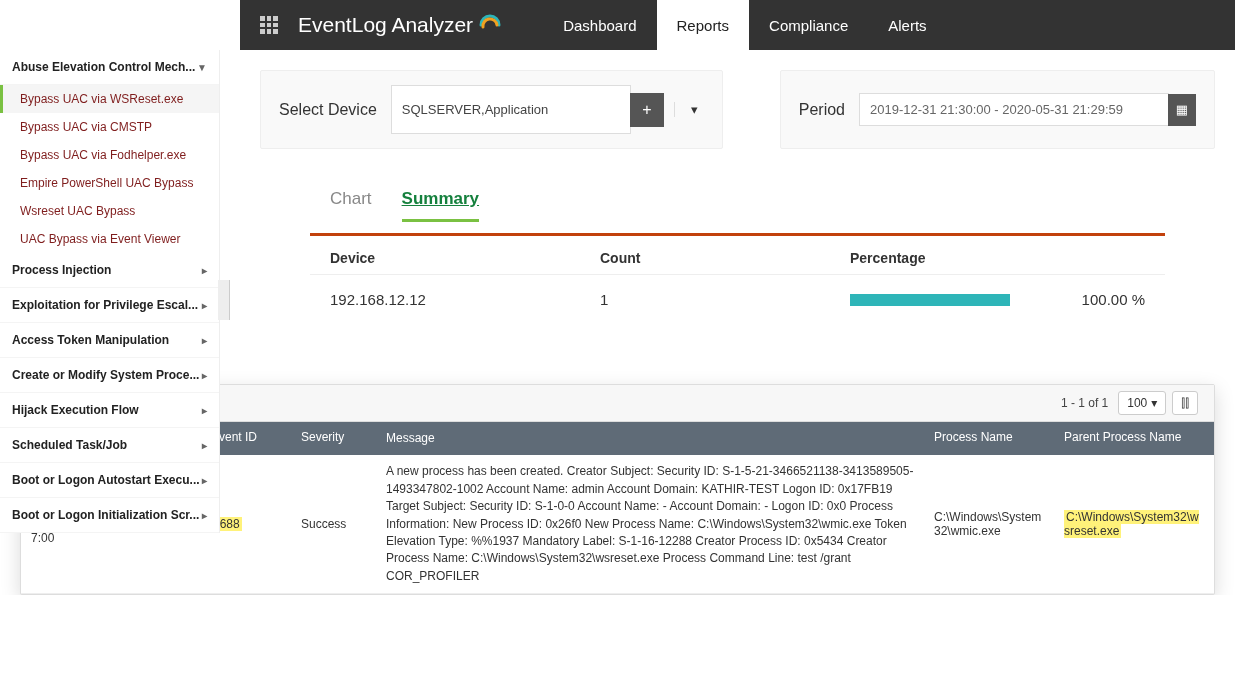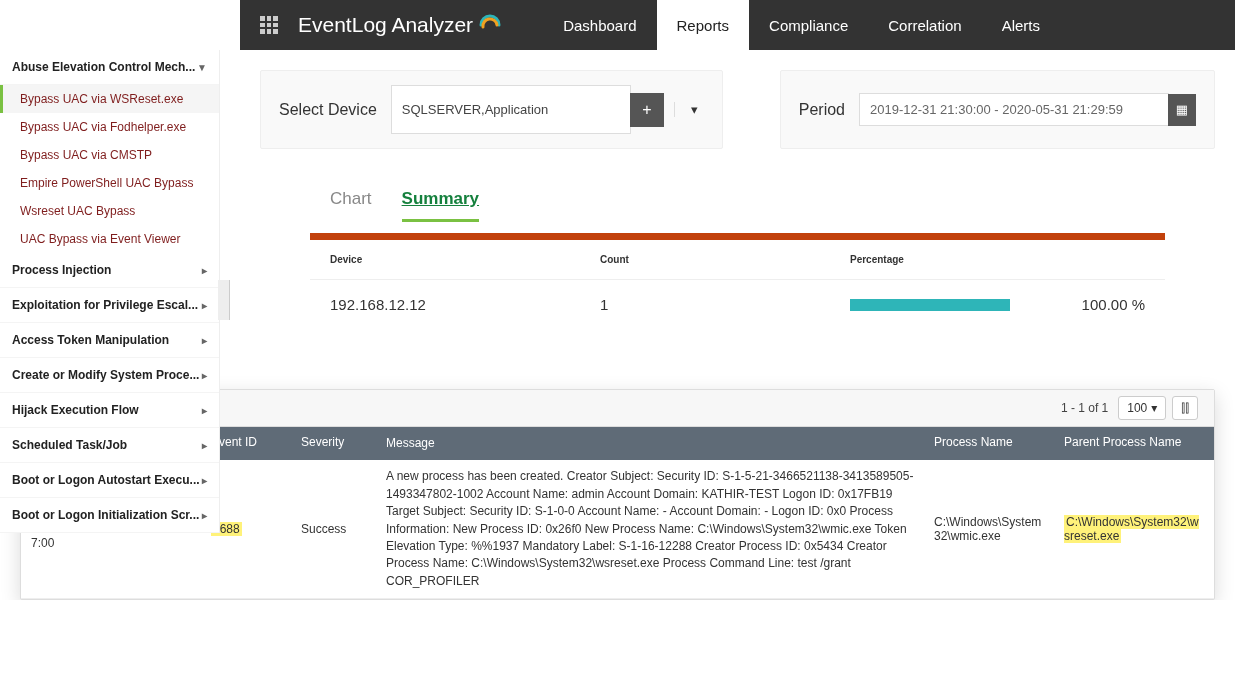--- a/index.html
+++ b/index.html
@@ -28,21 +28,21 @@
   .filter-icon-btn { width: 30px; display: flex; align-items: center; justify-content: center; margin-left: 10px; border-left: 1px solid #ddd; padding-left: 10px; cursor: pointer; }
   .period-input { background: #fff; border: 1px solid #ddd; padding: 8px 10px; font-size: 13px; color: #666; width: 310px; display:flex; align-items:center; justify-content:space-between; }
   .cal-icon { width: 28px; height: 32px; background: #555; color:#fff; display:flex; align-items:center; justify-content:center; margin-left:-1px; border:1px solid #555; }
   
   .report-body { padding: 0 50px; }
   .tabs { display: flex; gap: 30px; border-bottom: 1px solid transparent; margin-bottom: 10px; padding-left: 20px; }
   .tab { padding: 10px 0; font-size: 17px; color: #888; cursor: pointer; }
   .tab.active { color: #15803d; font-weight: 700; border-bottom: 3px solid #7ac142; text-decoration: underline; }
   
   .summary-table { width: 100%; }
-  .summary-header { display: flex; font-weight: 700; font-size: 10px; padding: 14px 0 14px 0; border-top: 7px solid #c2410c; border-bottom: 1px solid #eee; }
+  .summary-header { display: flex; font-weight: 700; font-size: 14px; padding: 14px 0 8px 0; border-top: 3px solid #c2410c; border-bottom: 1px solid #eee; }
   .summary-row { display: flex; font-size: 15px; padding: 16px 0; }
   .col-device { flex: 0 0 290px; padding-left: 20px; }
   .col-count { flex: 0 0 250px; }
   .col-bar { flex: 1; display:flex; align-items:center; }
   .col-pct { flex: 0 0 100px; text-align: right; padding-right: 20px; }
   .bar { height: 12px; background: #2eb5b8; width: 160px; }
 
   .grid-panel { margin-top: 40px; border: 1px solid #ddd; border-radius: 2px; box-shadow: 0 6px 20px rgba(0,0,0,0.15); margin-left: 20px; margin-right: 20px; background:#fff; }
   .grid-toolbar { display: flex; align-items: center; padding: 6px 10px; background: #f7f7f7; border-bottom: 1px solid #ddd; }
   .tb-btn { border: 1px solid #ccc; background: #fff; padding: 4px 8px; border-radius: 3px; margin-right: 6px; font-size: 12px; display:flex; align-items:center; gap:4px; cursor:pointer; }
@@ -65,22 +65,22 @@
 </style>
 </head>
 <body>
 
 <div class="sidebar">
   <div class="side-group">
     <span>Abuse Elevation Control Mech...</span>
     <span class="caret">▼</span>
   </div>
   <div class="side-sub active">Bypass UAC via WSReset.exe</div>
+  <div class="side-sub">Bypass UAC via CMSTP</div>
   <div class="side-sub">Bypass UAC via Fodhelper.exe</div>
-  <div class="side-sub">Bypass UAC via CMSTP</div>
   <div class="side-sub">Empire PowerShell UAC Bypass</div>
   <div class="side-sub">Wsreset UAC Bypass</div>
   <div class="side-sub">UAC Bypass via Event Viewer</div>
 
   <div class="side-group">
       <span>Process Injection</span>
       <span class="caret">▸</span>
     </div>
   <div class="side-group">
       <span>Exploitation for Privilege Escal...</span>
@@ -129,21 +129,20 @@
     <span>EventLog Analyzer</span>
     <svg width="26" height="26" viewBox="0 0 26 26">
         <path d="M4 13a9 9 0 0 1 18 0" fill="none" stroke="#2eb5b8" stroke-width="3" stroke-linecap="round"></path>
         <path d="M6 15a7 7 0 0 1 14-2" fill="none" stroke="#f0a020" stroke-width="3" stroke-linecap="round"></path>
       </svg>
   </div>
   <div class="nav">
     <div class="nav-item">Dashboard</div>
     <div class="nav-item active">Reports</div>
     <div class="nav-item">Compliance</div>
-    <div class="nav-item">Correlation</div>
     <div class="nav-item">Alerts</div>
   </div>
 </div>
 
 <div class="main">
   <div class="filters">
     <div class="filter-card">
       <span class="filter-label">Select Device</span>
       <div class="filter-input">SQLSERVER,Application</div>
       <div class="square-btn">

